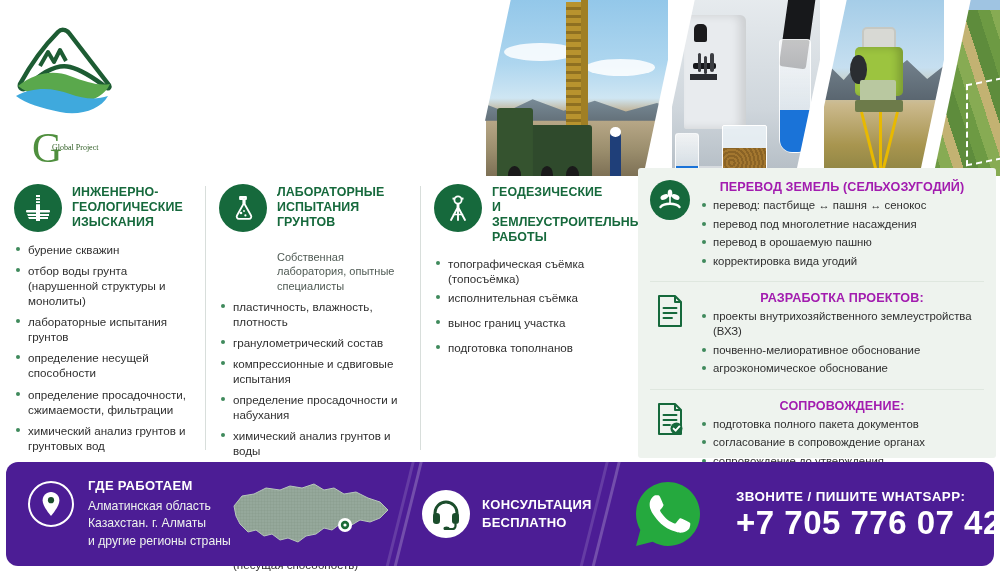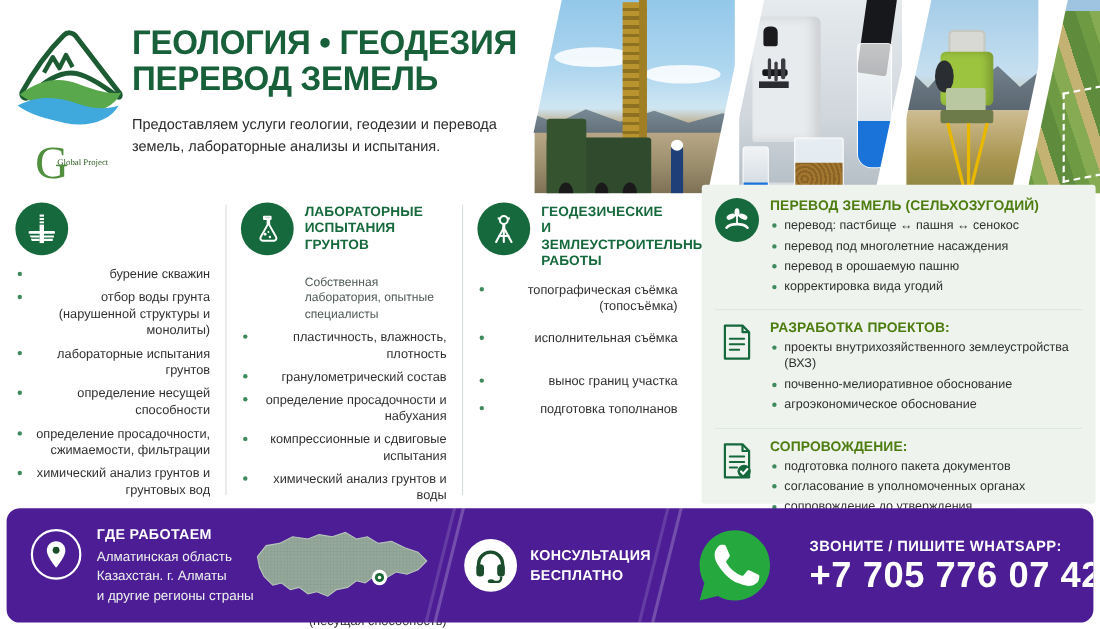--- a/index.html
+++ b/index.html
@@ -100,34 +100,34 @@
     content:""; position:absolute; left:0; top:10px; bottom:12px; width:1px; background:#d8dedb;
   }
 
   .svc-head { display:flex; gap:10px; align-items:flex-start; }
   .svc-icon { flex:0 0 auto; width:48px; height:48px; border-radius:50%; background:#16693c;
               display:flex; align-items:center; justify-content:center; }
   .svc-icon svg { display:block; }
   .svc-title { font-size:12.4px; font-weight:700; line-height:1.22; color:#16693c; letter-spacing:.1px; padding-top:1px; }
   .svc-sub { font-size:11px; line-height:1.28; color:#4f5a54; margin-top:20px; font-weight:400; }
 
-  ul.svc-list { list-style:none; margin-top:10px;text-align:right; }
+  ul.svc-list { list-style:none; margin-top:10px; }
   ul.svc-list li { position:relative; padding-left:14px; margin-bottom:6px;
      font-size:11.6px; line-height:1.3; color:#2f2f2f; }
   ul.svc-list li::before { content:""; position:absolute; left:2px; top:5px; width:4px; height:4px;
      border-radius:50%; background:#3f8a5c; }
 
   
   .rpanel { position:absolute; left:638px; top:-8px; width:358px; height:290px;
             background:#eef3ee; border-radius:3px; padding:12px 12px 10px 12px; }
   .rgroup { display:flex; gap:10px; align-items:flex-start; }
   .rgroup + .rgroup { margin-top:9px; padding-top:9px; border-top:1px solid #dfe7df; }
   .rg-icon { flex:0 0 auto; width:40px; height:40px; display:flex; align-items:center; justify-content:center; }
   .rg-icon.circle { border-radius:50%; background:#16693c; }
-  .rg-title { font-size:12.6px; font-weight:700; color:#4d7c0f; letter-spacing:.1px; }
+  .rg-title { font-size:12.6px; font-weight:700; color:#a21caf; letter-spacing:.1px;text-align:center; }
   ul.rlist { list-style:none; margin-top:4px; }
   ul.rlist li { position:relative; padding-left:13px; margin-bottom:3.5px;
      font-size:11.4px; line-height:1.32; color:#2f2f2f; }
   ul.rlist li::before { content:""; position:absolute; left:2px; top:5px; width:4px; height:4px;
      border-radius:50%; background:#3f8a5c; }
 
   
   .footer { position:absolute; left:6px; top:462px; width:988px; height:104px;
             background:#4c1d95; border-radius:12px; overflow:hidden; color:#fff; }
   .footer::before, .footer::after {
@@ -171,25 +171,20 @@
         <path d="M26 44 L34 30 L40 40 L46 28 L52 39" fill="none" stroke="#1d5c33" stroke-width="4" stroke-linejoin="round"></path>
         <path d="M4 64 C22 50 40 48 56 54 C72 60 84 64 96 62 C90 76 70 84 50 80 C32 77 16 73 4 64 Z" fill="#5aa84c"></path>
         <path d="M2 74 C20 64 40 66 56 72 C70 77 82 78 94 74 C86 88 66 94 46 90 C28 86 12 82 2 74 Z" fill="#3fa9dd"></path>
       </svg>
       <svg class="logo-g" viewBox="0 0 100 46">
         <text x="18" y="40" font-family="Liberation Serif, serif" font-size="42" fill="#4f8f3e">G</text>
         <text x="38" y="28" font-family="Liberation Serif, serif" font-size="8" fill="#2e5c23">Global Project</text>
       </svg>
     </div>
 
-    <div class="title-block">
-      <div class="title-line">ГЕОЛОГИЯ • ГЕОДЕЗИЯ</div>
-      <div class="title-line">ПЕРЕВОД ЗЕМЕЛЬ</div>
-      <div class="subtitle">Предоставляем услуги геологии, геодезии и перевода земель, лабораторные анализы и испытания.</div>
-    </div>
 
     <div class="photostrip">
 
       <div class="ph ph1">
           <div class="inner">
         <div class="drill-sky"></div>
         <div class="drill-cloud" style="left:10%;top:28%;width:40%;height:9%"></div>
         <div class="drill-cloud" style="left:55%;top:36%;width:38%;height:8%"></div>
         <div class="drill-mtn"></div>
         <div class="drill-mast"></div>
@@ -271,20 +266,27 @@
               <rect x="11.5" y="7" width="7" height="1.2" fill="#16693c"></rect>
               <rect x="11.5" y="10" width="7" height="1.2" fill="#16693c"></rect>
               <rect x="13" y="16" width="4" height="12" fill="#fff"></rect>
               <rect x="3" y="17" width="24" height="2.6" rx="1" fill="#fff"></rect>
               <path d="M4 21 H13 V23 H5 Z" fill="#fff"></path>
               <path d="M17 21 H26 V23 H17 Z" fill="#fff"></path>
               <path d="M5 24 H13 V26 H6 Z" fill="#fff"></path>
               <path d="M17 24 H25 V26 H17 Z" fill="#fff"></path>
             </svg>
           </div>
+          <div>
+            <div class="svc-title">
+              <div>ИНЖЕНЕРНО-</div>
+              <div>ГЕОЛОГИЧЕСКИЕ</div>
+              <div>ИЗЫСКАНИЯ</div>
+            </div>
+          </div>
         </div>
         <ul class="svc-list">
           <li>бурение скважин</li>
           <li>отбор воды грунта (нарушенной структуры и монолиты)</li>
           <li>лабораторные испытания грунтов</li>
           <li>определение несущей способности</li>
           <li>определение просадочности, сжимаемости, фильтрации</li>
           <li>химический анализ грунтов и грунтовых вод</li>
           <li>подготовка технического отчёта с рекомендациями</li>
         </ul>
@@ -305,22 +307,22 @@
               <div>ЛАБОРАТОРНЫЕ</div>
               <div>ИСПЫТАНИЯ</div>
               <div>ГРУНТОВ</div>
             </div>
             <div class="svc-sub">Собственная лаборатория, опытные специалисты</div>
           </div>
         </div>
         <ul class="svc-list" style="margin-top:6px">
           <li>пластичность, влажность, плотность</li>
           <li>гранулометрический состав</li>
+          <li>компрессионные и сдвиговые испытания</li>
           <li>определение просадочности и набухания</li>
-          <li>компрессионные и сдвиговые испытания</li>
           <li>химический анализ грунтов и воды</li>
           <li>коэффициент фильтрации</li>
           <li>коррозионная активность</li>
           <li>определение уплотнения грунта</li>
           <li>штамповые испытания (несущая способность)</li>
         </ul>
       </div>
 
       <div class="col col3">
         <div class="svc-head">
@@ -338,22 +340,22 @@
           </div>
           <div>
             <div class="svc-title">
               <div>ГЕОДЕЗИЧЕСКИЕ</div>
               <div>И ЗЕМЛЕУСТРОИТЕЛЬНЫЕ</div>
               <div>РАБОТЫ</div>
             </div>
           </div>
         </div>
         <ul class="svc-list">
-          <li style="margin-bottom:14px">топографическая съёмка (топосъёмка)</li>
-          <li style="margin-bottom:24px">исполнительная съёмка</li>
+          <li style="margin-bottom:4px">топографическая съёмка (топосъёмка)</li>
+          <li style="margin-bottom:10px">исполнительная съёмка</li>
           <li style="margin-bottom:10px">вынос границ участка</li>
           <li>подготовка тополнанов</li>
         </ul>
       </div>
     </div>
 
     <div class="rpanel">
 
       <div class="rgroup">
         <div class="rg-icon circle">
@@ -401,21 +403,21 @@
             <path d="M21 2 V8 H27" fill="none" stroke="#16693c" stroke-width="2" stroke-linejoin="round"></path>
             <path d="M9.5 13 H22.5 M9.5 18 H22.5 M9.5 23 H16" stroke="#16693c" stroke-width="1.9" stroke-linecap="round"></path>
             <circle cx="22.5" cy="26.5" r="6" fill="#16693c"></circle>
             <path d="M19.6 26.6 L21.6 28.7 L25.4 24.4" fill="none" stroke="#fff" stroke-width="1.9" stroke-linecap="round" stroke-linejoin="round"></path>
           </svg>
         </div>
         <div style="flex:1">
           <div class="rg-title">СОПРОВОЖДЕНИЕ:</div>
           <ul class="rlist">
             <li>подготовка полного пакета документов</li>
-            <li>согласование в уполномоченных органах</li>
+            <li>согласование в сопровождение органах</li>
             <li>сопровождение до утверждения</li>
           </ul>
         </div>
       </div>
 
     </div>
   </div>
 
   <div class="footer">
 

